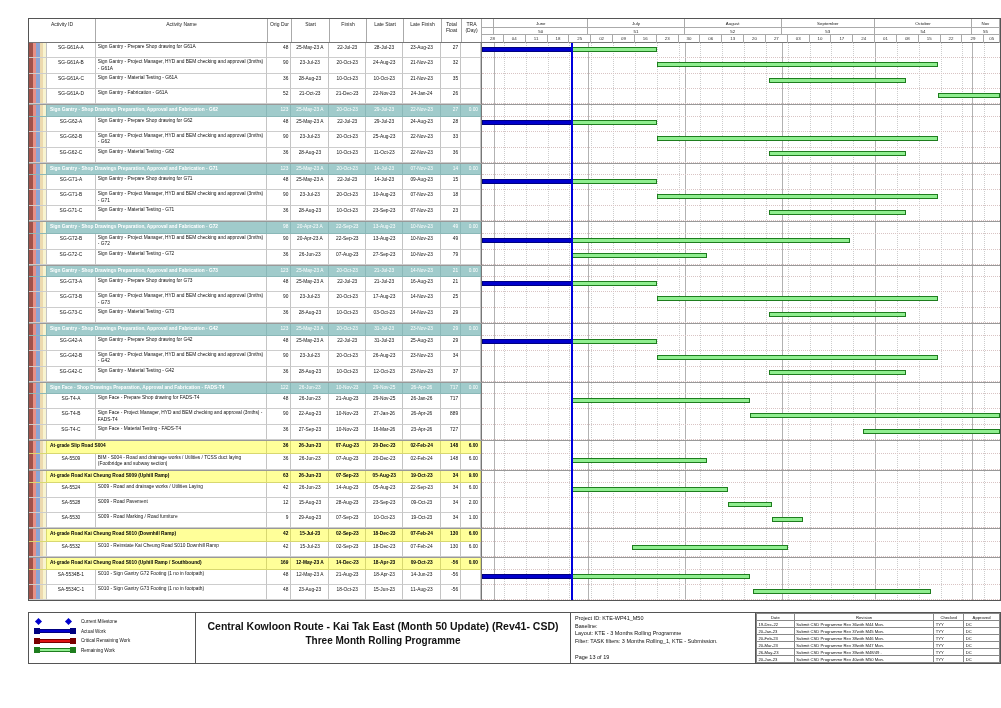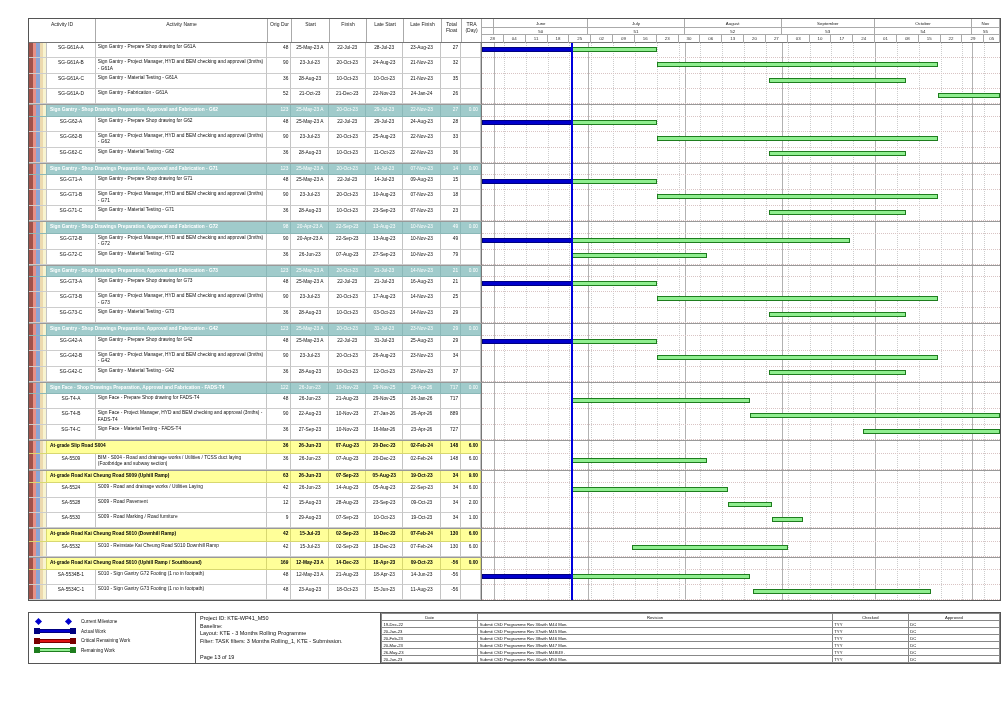--- a/index.html
+++ b/index.html
@@ -821,20 +821,24 @@
       </div>
       <div class="legend-item">
         <div class="licon">
           <div class="lbar" style="background: rgb(144, 238, 144); border: 0.5px solid rgb(30, 125, 30);"></div>
           <div class="lcap" style="left: 0px; background: rgb(30, 125, 30);"></div>
           <div class="lcap" style="left: 36px; background: rgb(30, 125, 30);"></div>
         </div>
         <div class="ltext">Remaining Work</div>
       </div>
     </div>
+  <div class="titlebox">
+    <div class="t1">Central Kowloon Route - Kai Tak East (Month 50 Update) (Rev41- CSD)</div>
+    <div class="t2">Three Month Rolling Programme</div>
+  </div>
   <div class="infobox">
     <div>Project ID: KTE-WP41_M50</div>
     <div>Baseline:</div>
     <div>Layout: KTE - 3 Months Rolling Programme</div>
     <div>Filter: TASK filters: 3 Months Rolling_1, KTE - Submission.</div>
     <div class="pageno">Page 13 of 19</div>
   </div>
   <div class="revbox">
     <table class="revtable">
         <tbody id="revbody">

